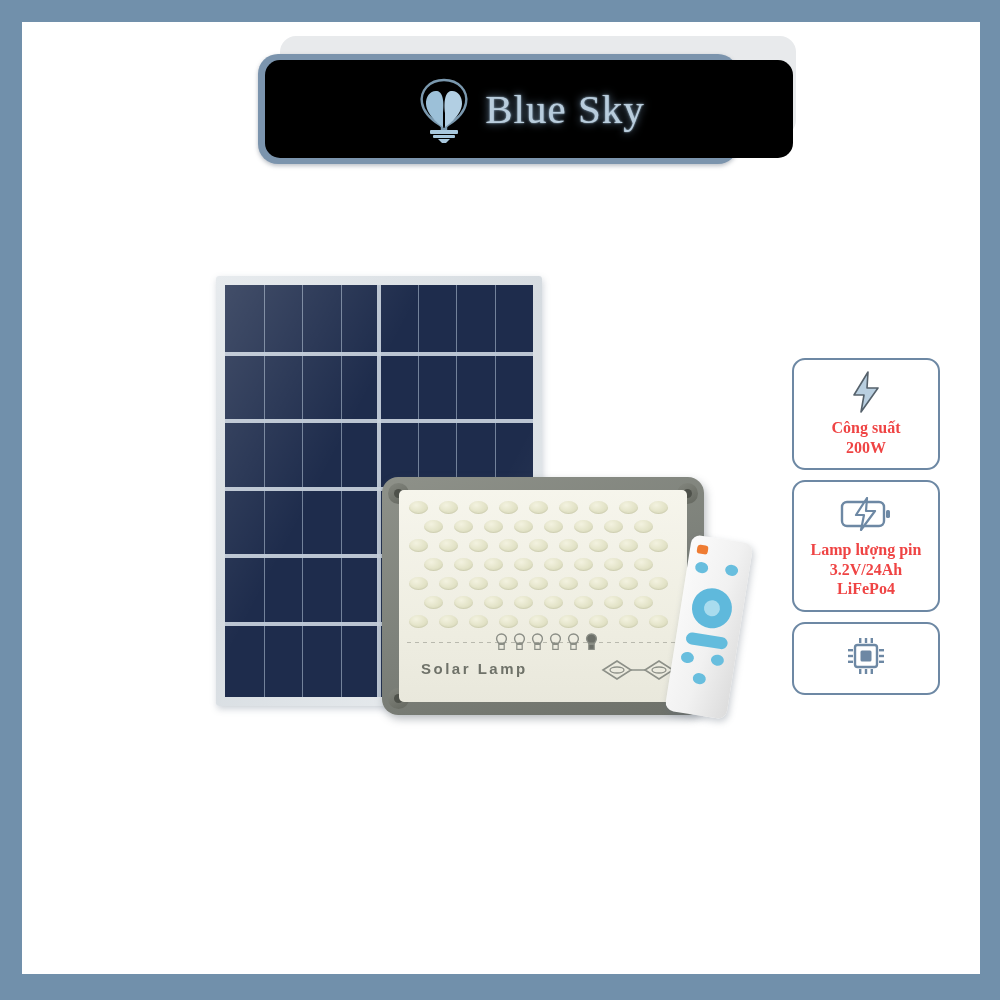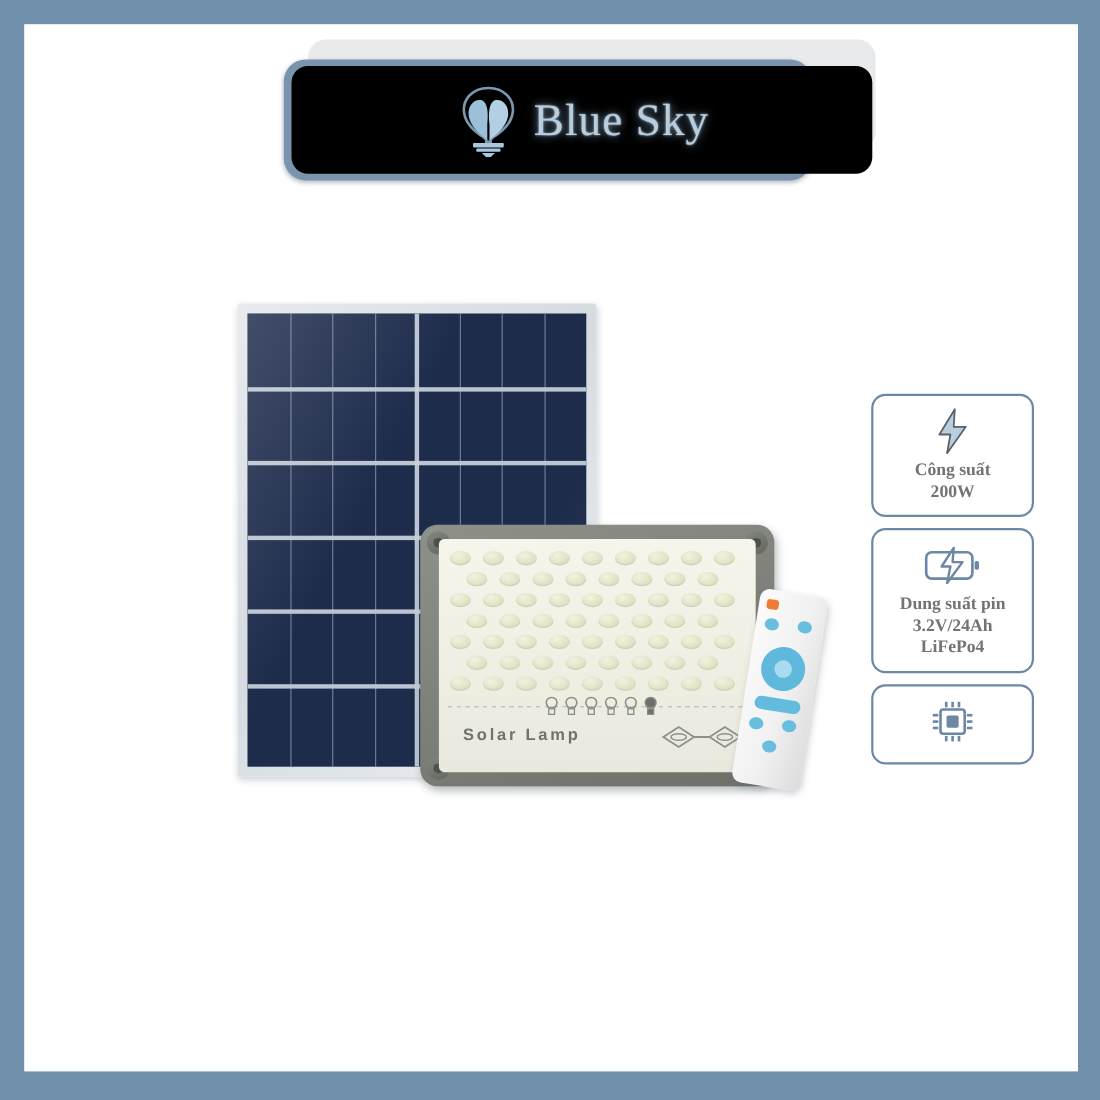--- a/index.html
+++ b/index.html
@@ -188,21 +188,21 @@
     border-radius: 13px;
     background: #ffffff;
     padding: 10px 6px 11px;
     margin-bottom: 10px;
     text-align: center;
   }
   .badge-icon { height: 44px; display: flex; align-items: center; justify-content: center; margin-bottom: 4px; }
   .badge-text {
     font-family: "Liberation Serif", serif;
     font-size: 16px; font-weight: 700;
-    color: #737373;
+    color: #ef4444;
     line-height: 1.22;
   }
   .badge-text span { display: block; }
 </style>
 </head>
 <body>
 
 <div id="page">
   <div class="canvas">
 
@@ -378,21 +378,21 @@
 
       <div class="badge">
         <div class="badge-icon">
           <svg width="52" height="34" viewBox="0 0 52 34">
             <rect x="2" y="5" width="42" height="24" rx="5" fill="none" stroke="#6d88a4" stroke-width="2.4"></rect>
             <rect x="46" y="13" width="4" height="8" rx="1.6" fill="#6d88a4"></rect>
             <path d="M27 1 L16 18 L24 18 L21 33 L35 14 L26 14 Z" fill="#ffffff" stroke="#6d88a4" stroke-width="2.2" stroke-linejoin="round"></path>
           </svg>
         </div>
         <div class="badge-text">
-          <span>Dung suất pin</span>
+          <span>Lamp lượng pin</span>
           <span>3.2V/24Ah</span>
           <span>LiFePo4</span>
         </div>
       </div>
 
       <div class="badge">
         <div class="badge-icon">
           <svg width="40" height="40" viewBox="0 0 40 40">
             <rect x="9" y="9" width="22" height="22" rx="2.5" fill="none" stroke="#6d88a4" stroke-width="2.4"></rect>
             <rect x="14.5" y="14.5" width="11" height="11" rx="1.5" fill="#6d88a4"></rect>

